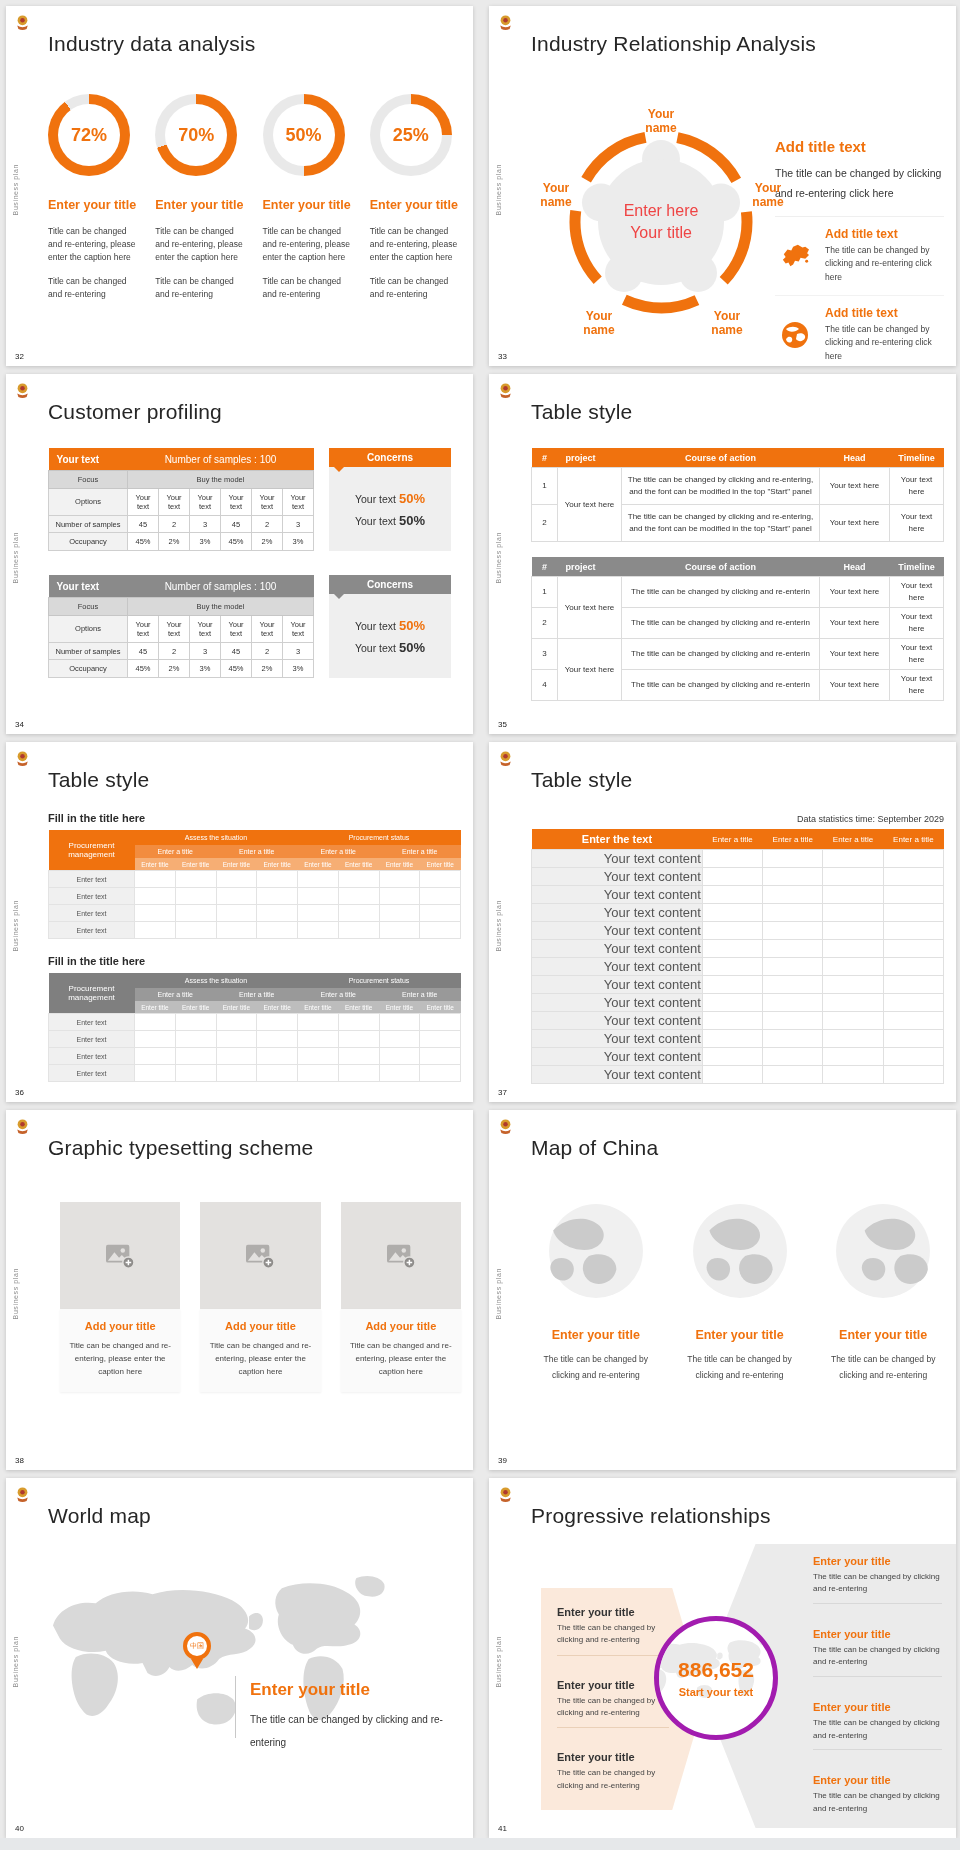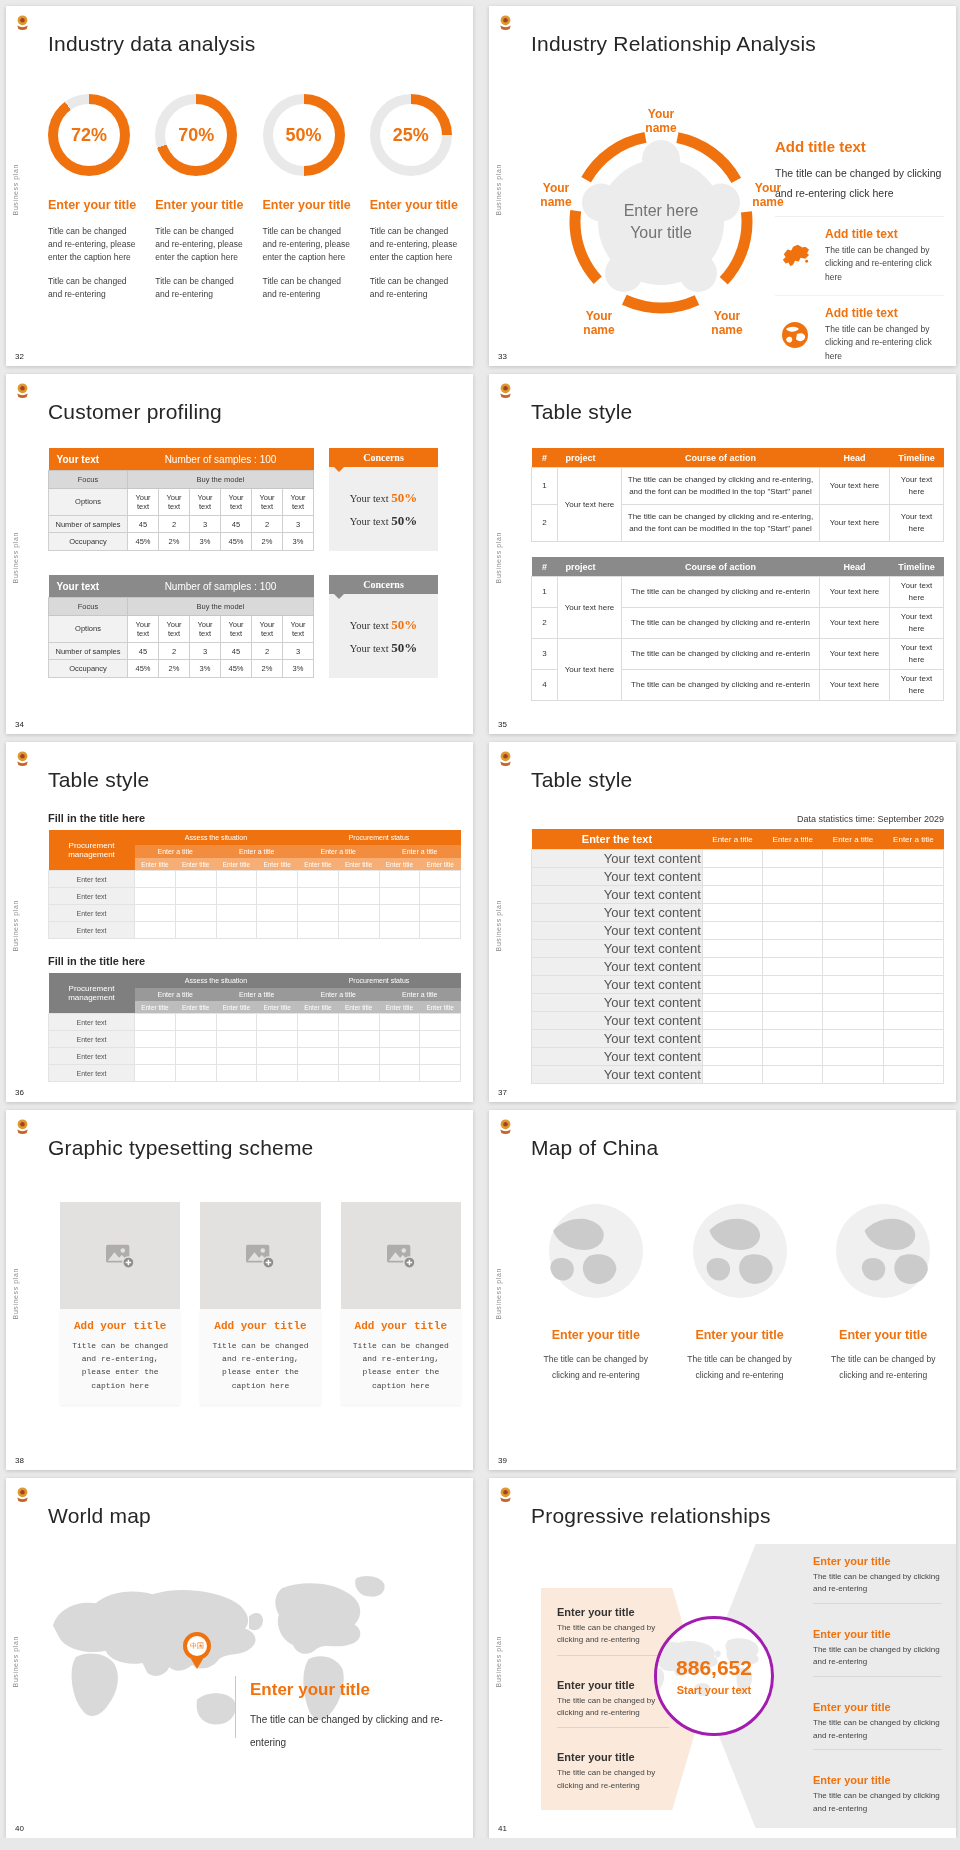--- a/index.html
+++ b/index.html
@@ -41,21 +41,21 @@
   .stat-col{width:92px;}
   .donut{width:82px;height:82px;border-radius:50%;position:relative;display:flex;align-items:center;justify-content:center;}
   .donut::after{content:"";position:absolute;inset:10px;background:#fff;border-radius:50%;}
   .donut .pct{position:relative;z-index:1;color:var(--accent);font-size:18px;font-weight:bold;}
   .stat-title{color:var(--accent);font-weight:bold;font-size:12.5px;margin:22px 0 13px;}
   .stat-cap{font-size:8.5px;color:var(--body-ink);line-height:1.55;margin-bottom:10px;width:90px;}
 
   
   .rel-wrap{position:relative;height:300px;}
   .rel-diagram{position:absolute;left:30px;top:66px;width:200px;height:200px;}
-  .rel-center{position:absolute;inset:46px;display:flex;flex-direction:column;align-items:center;justify-content:center;font-size:16px;color:#737373;line-height:1.35;z-index:2;}
+  .rel-center{position:absolute;inset:46px;display:flex;flex-direction:column;align-items:center;justify-content:center;font-size:16px;color:#ef4444;line-height:1.35;z-index:2;}
   .rel-node{position:absolute;width:50px;text-align:center;color:var(--accent);font-weight:bold;font-size:12px;line-height:1.15;z-index:3;margin-top:12px;}
   .n-top{left:75px;top:-26px;}
   .n-right{left:182px;top:48px;}
   .n-left{left:-30px;top:48px;}
   .n-br{left:141px;top:176px;}
   .n-bl{left:13px;top:176px;}
   .rel-right{position:absolute;left:244px;top:82px;right:0;}
   .rel-main-title{color:var(--accent);font-weight:bold;font-size:15px;margin-bottom:9px;}
   .rel-main-cap{font-size:10.5px;color:#333;line-height:1.9;padding-bottom:12px;border-bottom:1px solid #efefef;}
   .rel-item{display:flex;gap:10px;padding:10px 0;border-bottom:1px solid #f2f2f2;align-items:center;}
@@ -69,21 +69,21 @@
   .cp-row{display:flex;gap:15px;margin-bottom:24px;}
   table.cp{width:266px;border-collapse:collapse;font-size:7.5px;color:#333;table-layout:fixed;}
   table.cp td{border:1px solid #cfcfcf;text-align:center;padding:3px 1px;background:#fff;}
   table.cp tr.hd td{border:none;color:#fff;height:16px;}
   table.cp tr.hd td.t{text-align:left;padding-left:8px;font-weight:bold;font-size:10px;width:70px;}
   table.cp tr.hd td.h{font-size:10px;}
   .cp.orange tr.hd td{background:var(--accent);}
   .cp.gray tr.hd td{background:#8a8a8a;}
   table.cp tr.focus td{background:#d9d9d9;color:#3a3a3a;border-color:#c6c6c6;}
   table.cp td.lbl{background:#f2f2f2;}
-  .concern{width:109px;font-family:Liberation Serif, serif;}
+  .concern{width:122px;}
   .c-head{height:19px;color:#fff;font-weight:bold;font-size:10px;display:flex;align-items:center;justify-content:center;position:relative;}
   .c-head.orange{background:var(--accent);}
   .c-head.gray{background:#8a8a8a;}
   .c-head::after{content:"";position:absolute;left:5px;top:100%;border:5px solid transparent;}
   .c-head.orange::after{border-top-color:var(--accent);}
   .c-head.gray::after{border-top-color:#8a8a8a;}
   .c-body{background:#efefef;height:84px;display:flex;flex-direction:column;align-items:center;justify-content:center;gap:7px;font-size:10.5px;color:#333;text-align:center;}
   .c-body .v{font-size:13px;font-weight:bold;}
   .c-body .v.accent{color:var(--accent);}
   .c-body .v.dark{color:#333;}
@@ -122,21 +122,21 @@
   
   .dt-note{font-size:9px;color:#3a3a3a;text-align:right;margin:22px 0 5px;}
   table.dt{width:100%;border-collapse:collapse;table-layout:fixed;}
   table.dt th{background:var(--accent);color:#fff;height:18px;}
   table.dt th.first{width:41%;font-size:11px;font-weight:bold;}
   table.dt th.col{font-size:8px;font-weight:normal;}
   table.dt td{border:1px solid #e0e0e0;height:14.6px;background:#fff;}
   table.dt td.lbl{background:#efefef;color:#555;font-size:13px;text-align:right;margin-left:42px;}
 
   
-  .cards{display:flex;gap:20px;margin-top:42px;padding-left:12px;font-family:Liberation Mono, monospace;}
+  .cards{display:flex;gap:20px;margin-top:42px;padding-left:12px;}
   .card{width:121px;}
   .card-img{height:107px;background:#e3e1df;display:flex;align-items:center;justify-content:center;}
   .card-body{background:#fafafa;padding:11px 9px 13px;text-align:center;box-shadow:0 1px 2px rgba(0,0,0,.06);}
   .card-title{color:var(--accent);font-weight:bold;font-size:11px;margin-bottom:7px;}
   .card-cap{font-size:8px;color:#444;line-height:1.65;}
 
   
   .globes{display:flex;gap:22px;margin-top:40px;padding-left:4px;}
   .globe-col{width:122px;text-align:center;}
   .globe-title{color:var(--accent);font-weight:bold;font-size:12.5px;margin:22px 0 9px;}
@@ -162,21 +162,21 @@
   .pr-item:last-child{border-bottom:none;}
   .pr-title{color:var(--accent);font-weight:bold;font-size:11px;margin-bottom:4px;}
   .pr-cap,.pl-cap{font-size:8px;color:#444;line-height:1.55;}
   .prog-left{position:absolute;left:10px;top:60px;width:164px;height:222px;background:#fbe9db;
     clip-path:polygon(0 0,80% 0,100% 50%,80% 100%,0 100%);padding:12px 36px 10px 16px;box-sizing:border-box;
     display:flex;flex-direction:column;justify-content:space-between;}
   .pl-item{padding:6px 0 8px;border-bottom:1px solid #ead0b8;}
   .pl-item:last-child{border-bottom:none;}
   .pl-title{color:#333;font-weight:bold;font-size:11px;margin-bottom:4px;}
   .prog-circle{position:absolute;left:123px;top:88px;width:114px;height:114px;border-radius:50%;
-    background:#fff;border:3px solid #a21caf;z-index:4;overflow:hidden;
+    background:#fff;border:5px solid #a21caf;z-index:4;overflow:hidden;
     display:flex;flex-direction:column;align-items:center;justify-content:center;}
   .prog-circle svg{position:absolute;left:-20px;top:14px;width:155px;height:78px;opacity:.55;}
   .big-num{position:relative;color:var(--accent);font-weight:bold;font-size:21px;z-index:1;}
   .num-label{position:relative;color:var(--accent);font-weight:bold;font-size:11px;margin-top:4px;z-index:1;}
 
   .footer-strip{position:absolute;left:0;right:0;bottom:0;height:12px;background:#e6e8ea;}
 </style>
 </head>
 <body>
 

